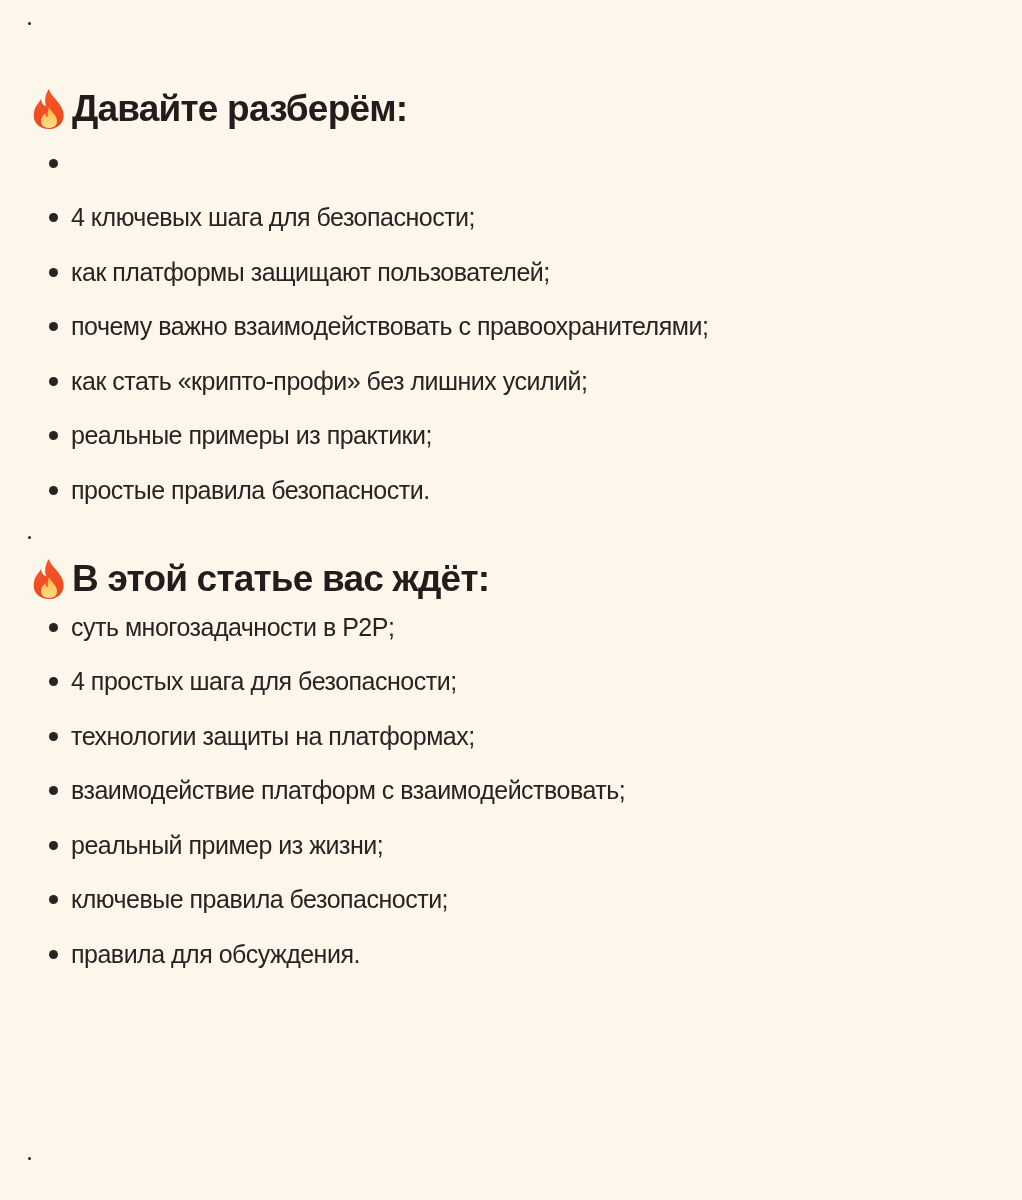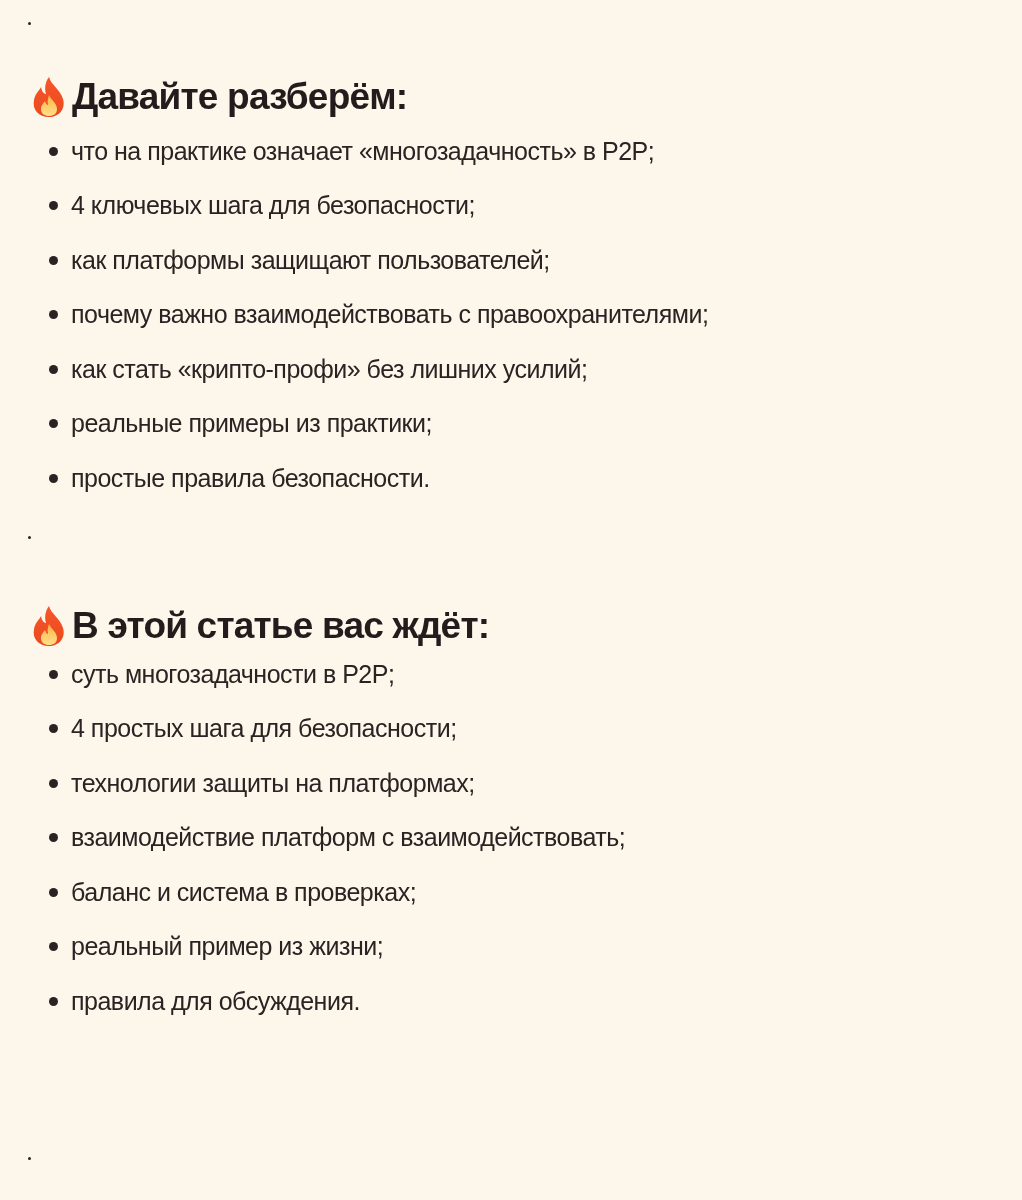--- a/index.html
+++ b/index.html
@@ -60,23 +60,23 @@
     .bullet {
       display: inline-block;
       width: 9px;
       height: 9px;
       border-radius: 50%;
       background: #2a2323;
       margin-left: 19px;
       margin-right: 13px;
       flex: 0 0 auto;
     }
-    #sec1 { top: 72px; }
+    #sec1 { top: 84px; }
     #sec1 ul.items { margin-top: 2px; }
-    #sec2 { top: 601px; }
+    #sec2 { top: 554px; }
     #sec2 ul.items { margin-top: -4px; }
   </style>
 </head>
 <body>
 
 <div class="dot" style="top:22px;"></div>
 <div class="dot" style="top:536px;"></div>
 <div class="dot" style="top:1157px;"></div>
 
 <section class="section" id="sec1">
@@ -93,21 +93,20 @@
         </linearGradient>
       </defs>
       <path d="M19 2 C21 10 30 14 33 24 C36 34 29 42 19 42 C9 42 2 35 4 25 C5 19 9 16 11 12 C12 17 14 19 16 19 C14 12 16 6 19 2 Z" fill="url(#fg1)"></path>
       <path d="M19 20 C21 25 27 28 27 34 C27 39 23 41 19 41 C15 41 11 39 11 34 C11 30 14 28 15 26 C16 29 17 30 18 30 C17 26 18 23 19 20 Z" fill="url(#fi1)"></path>
     </svg>
     <span>Давайте разберём:</span>
   </div>
   <ul class="items">
     <li>
         <span class="bullet"></span>
-        <span>что на практике означает «многозадачность» в P2P;</span>
       </li>
     <li>
         <span class="bullet"></span>
         <span>4 ключевых шага для безопасности;</span>
       </li>
     <li>
         <span class="bullet"></span>
         <span>как платформы защищают пользователей;</span>
       </li>
     <li>
@@ -159,24 +158,24 @@
     <li>
         <span class="bullet"></span>
         <span>технологии защиты на платформах;</span>
       </li>
     <li>
         <span class="bullet"></span>
         <span>взаимодействие платформ с взаимодействовать;</span>
       </li>
     <li>
         <span class="bullet"></span>
-        <span>баланс и система в проверках;</span>
+        <span>реальный пример из жизни;</span>
       </li>
     <li>
         <span class="bullet"></span>
-        <span>реальный пример из жизни;</span>
+        <span>ключевые правила безопасности;</span>
       </li>
     <li>
         <span class="bullet"></span>
         <span>правила для обсуждения.</span>
       </li>
   </ul>
 </section>
 
 </body></html>

